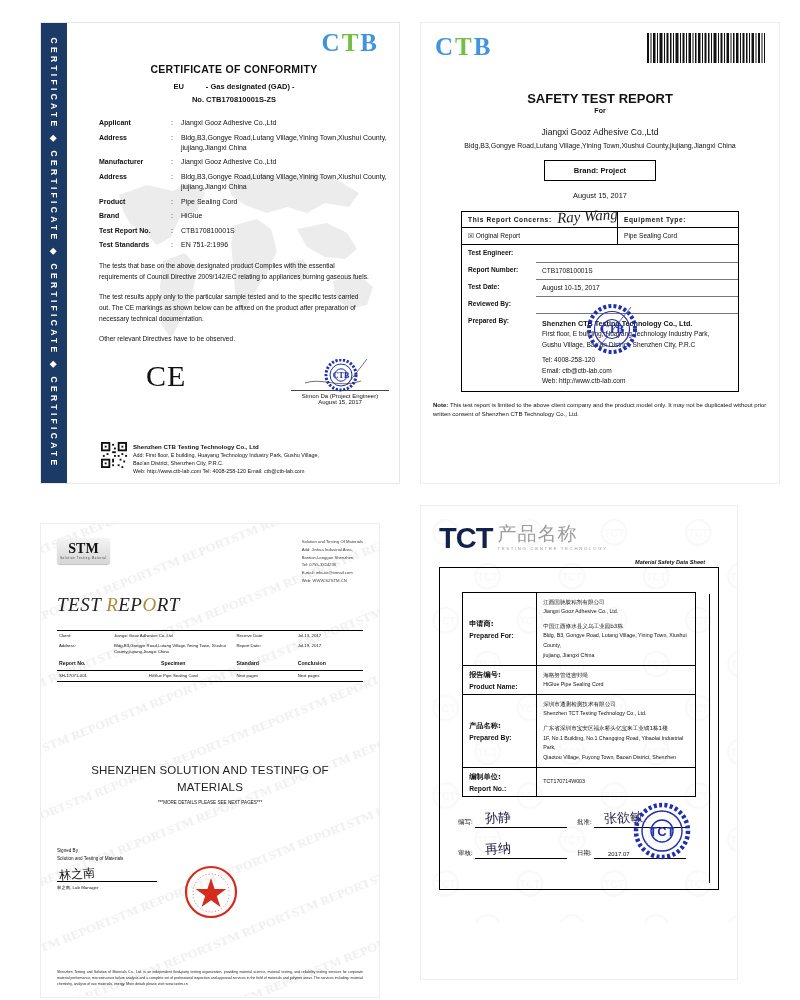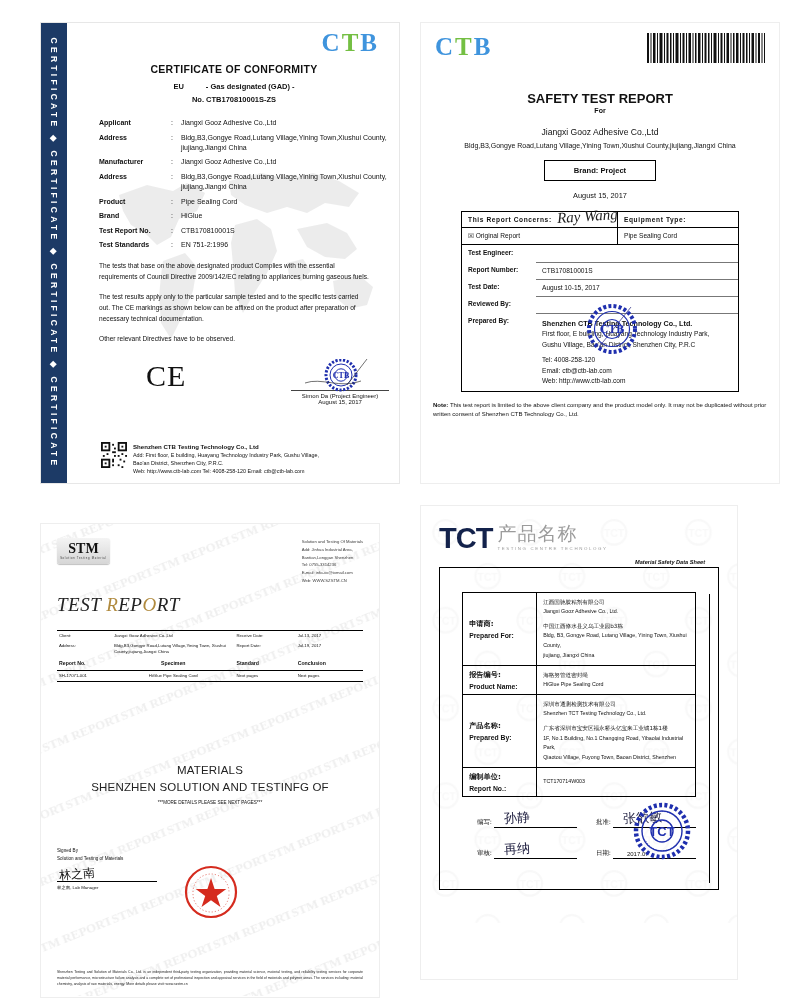--- a/index.html
+++ b/index.html
@@ -147,21 +147,21 @@
   #doc4 h2 { text-align:center; font-size:17px; font-weight:bold; margin:7px 0 0 0; }
   #doc4 table.msds { width:92%; margin:14px auto 0 auto; border-collapse:collapse; }
   #doc4 table.msds td { border:1.2px solid #000; padding:4px 6px; vertical-align:middle; }
   #doc4 td.k { width:74px; font-weight:bold; font-family:"DejaVu Sans", sans-serif; }
   #doc4 td.k .cn { font-size:7.2px; display:block; }
   #doc4 td.k .en { font-size:6.8px; display:block; margin-top:3px; font-family:"Liberation Sans",sans-serif; }
   #doc4 td.v { font-size:5.3px; line-height:1.85; }
   #doc4 td.v .cn { font-family:"DejaVu Sans", sans-serif; font-size:5.6px; }
   #doc4 .sigrows { margin:16px 10px 0 6px; }
   #doc4 .sigrow { display:flex; align-items:flex-end; gap:0; margin-bottom:16px; }
-  #doc4 .sigcell { display:flex; align-items:flex-end; flex:1;margin-left:19px; }
+  #doc4 .sigcell { display:flex; align-items:flex-end; flex:1; }
   #doc4 .sigk { font-size:6.4px; font-family:"DejaVu Sans", sans-serif; white-space:nowrap; padding-bottom:1px; }
   #doc4 .sigv { flex:1; border-bottom:1px solid #000; height:15px; position:relative; margin-left:2px; max-width:92px; }
   #doc4 .sigv .hand {
     position:absolute; left:10px; top:-4px; font-size:13px;
     font-family:"DejaVu Sans", sans-serif; color:#1a1a3c; transform:rotate(-3deg);
   }
   #doc4 .sigv .typed { position:absolute; left:14px; bottom:1px; font-size:6px; }
   #doc4 .tct-stamp { position:absolute; right:26px; bottom:28px; width:60px; height:60px; }
   #doc4 .rightrule { position:absolute; right:8px; top:26px; bottom:6px; width:1.4px; background:#000; }
 </style>
@@ -477,22 +477,22 @@
         <td>SH-17071-001</td>
         <td style="text-align:center">HiGlue Pipe Sealing Cord</td>
         <td>Next pages</td>
         <td>Next pages</td>
       </tr>
     </tbody>
       </table>
     <div style="border-top:1.2px solid #000; margin-top:0"></div>
 
     <div class="bigtitle">
+      <div>SHENZHEN SOLUTION AND TESTINFG OF</div>
       <div>MATERIALS</div>
-      <div>SHENZHEN SOLUTION AND TESTINFG OF</div>
     </div>
     <div class="moredetails">***MORE DETAILS PLEASE SEE NEXT PAGES***</div>
 
     <div class="signed">
       <div>Signed By</div>
       <div>Solution and Testing of Materials</div>
       <div class="sigline">
         <span class="hanzi-sig">林之南</span>
       </div>
       <div class="sigcap">林之南, Lab Manager</div>

